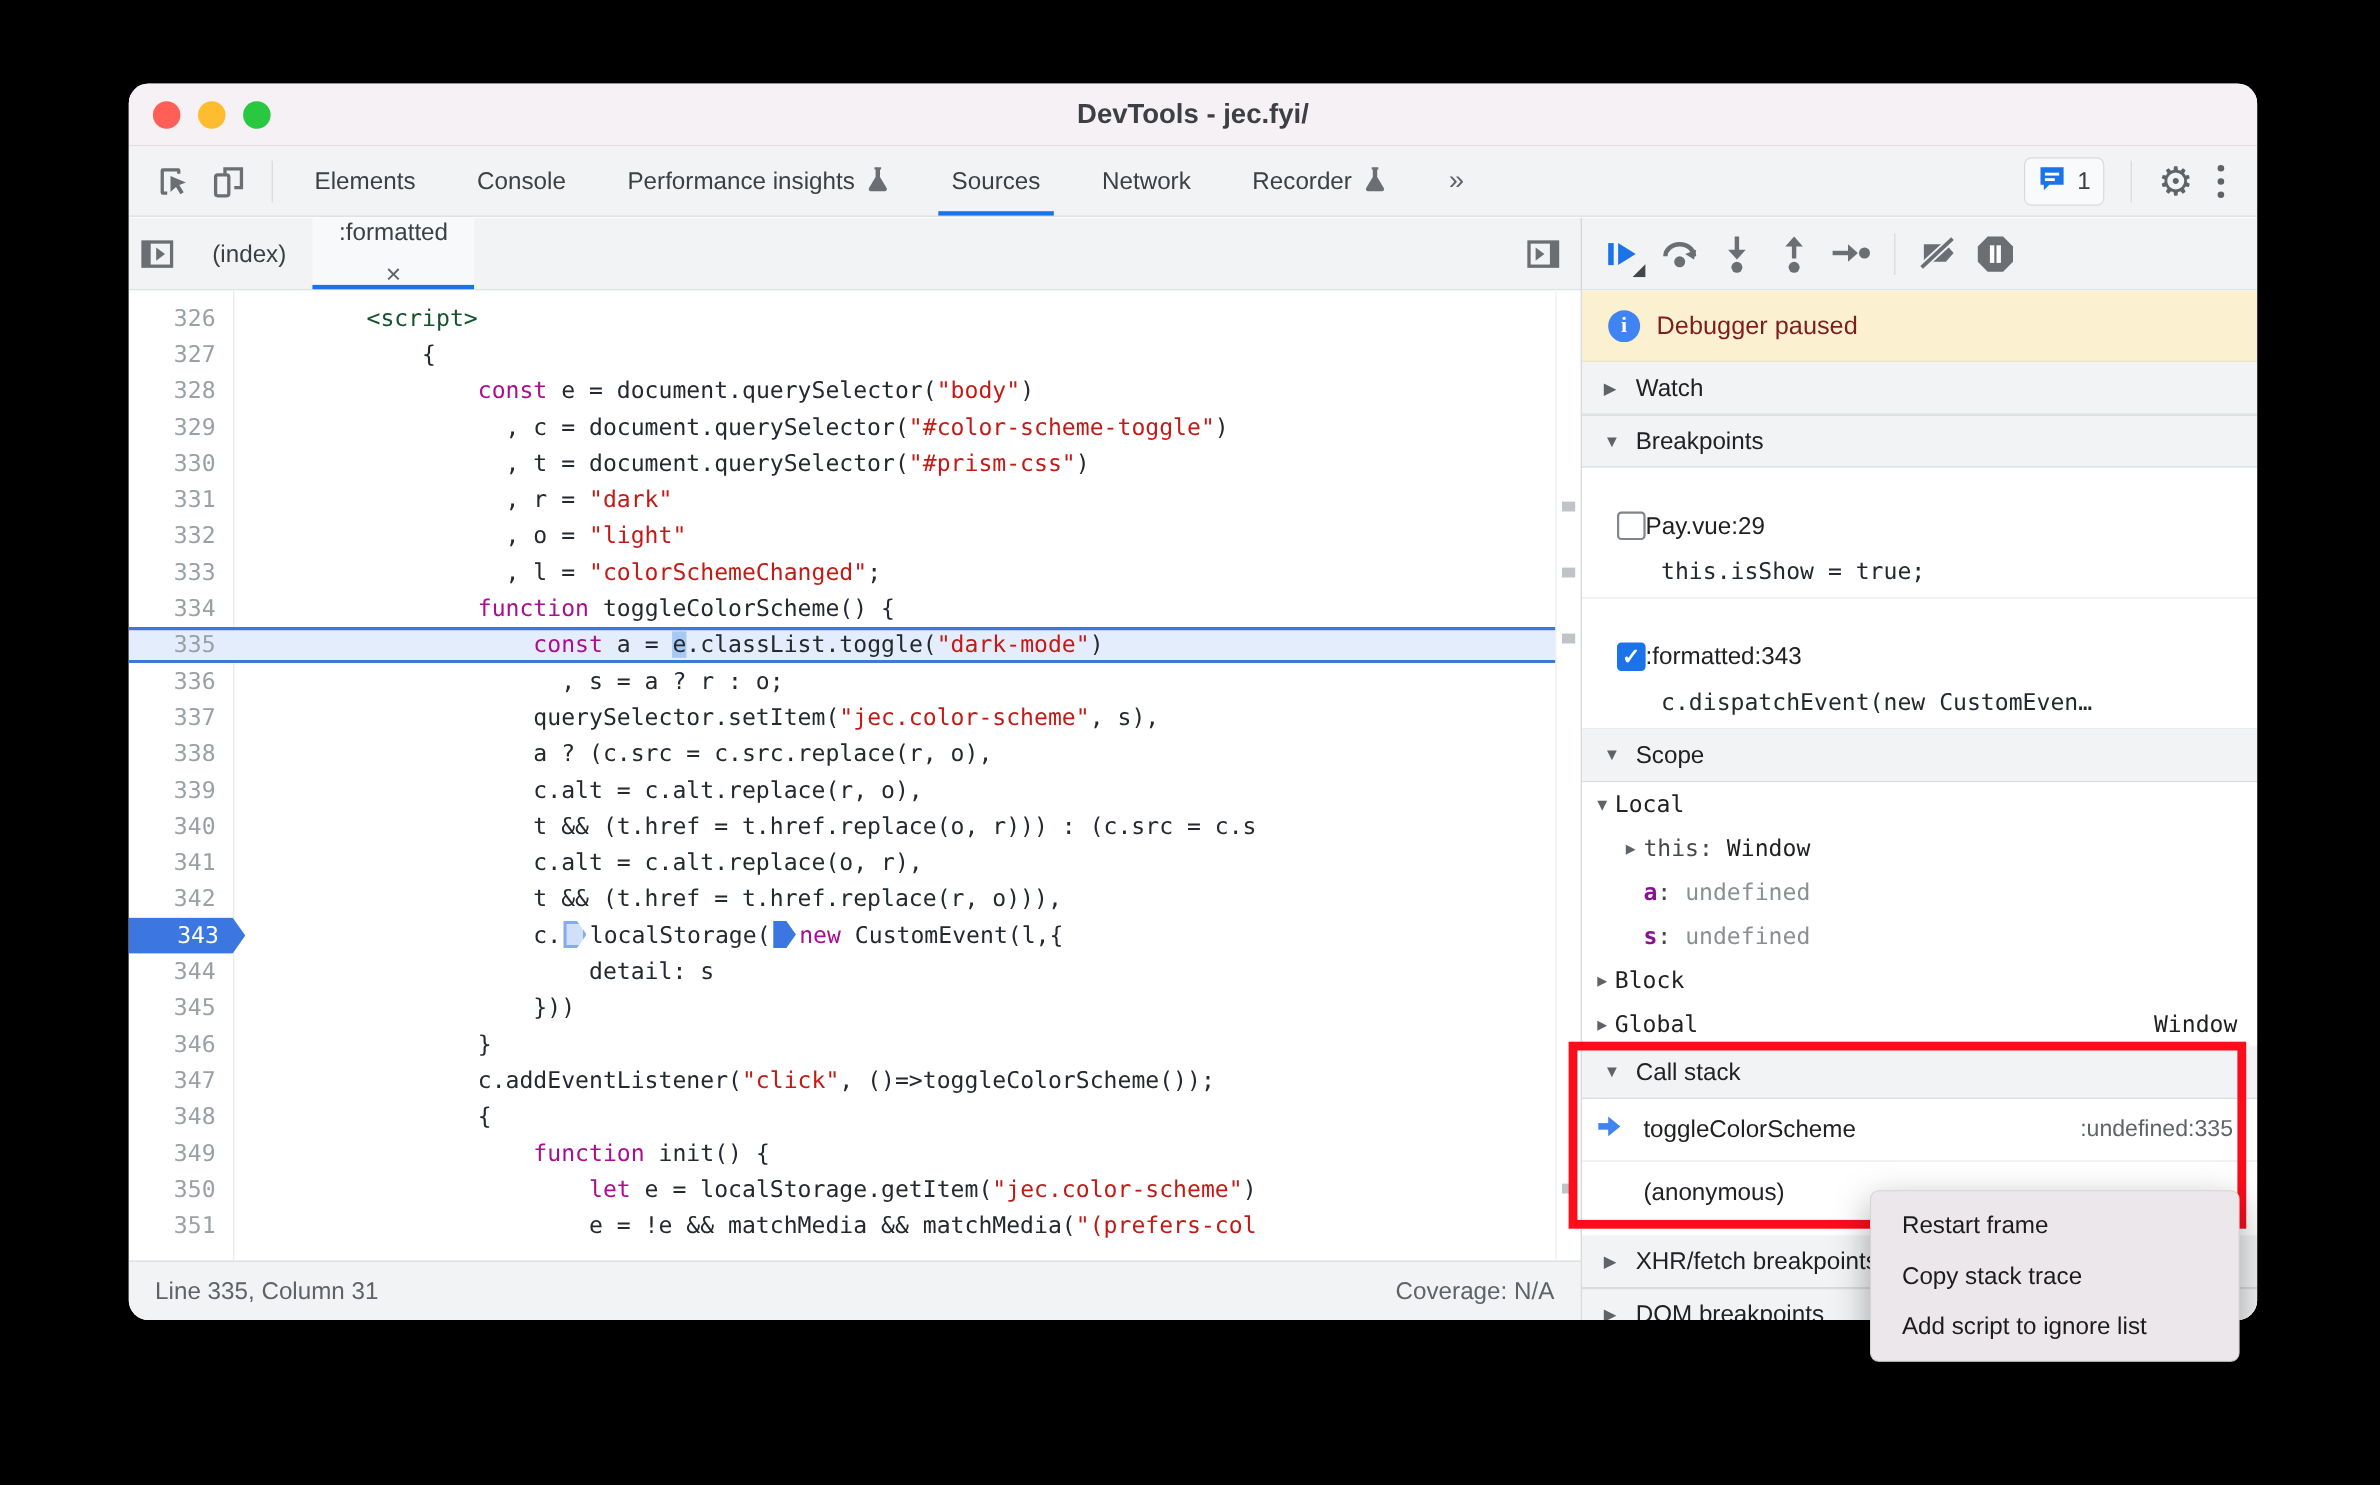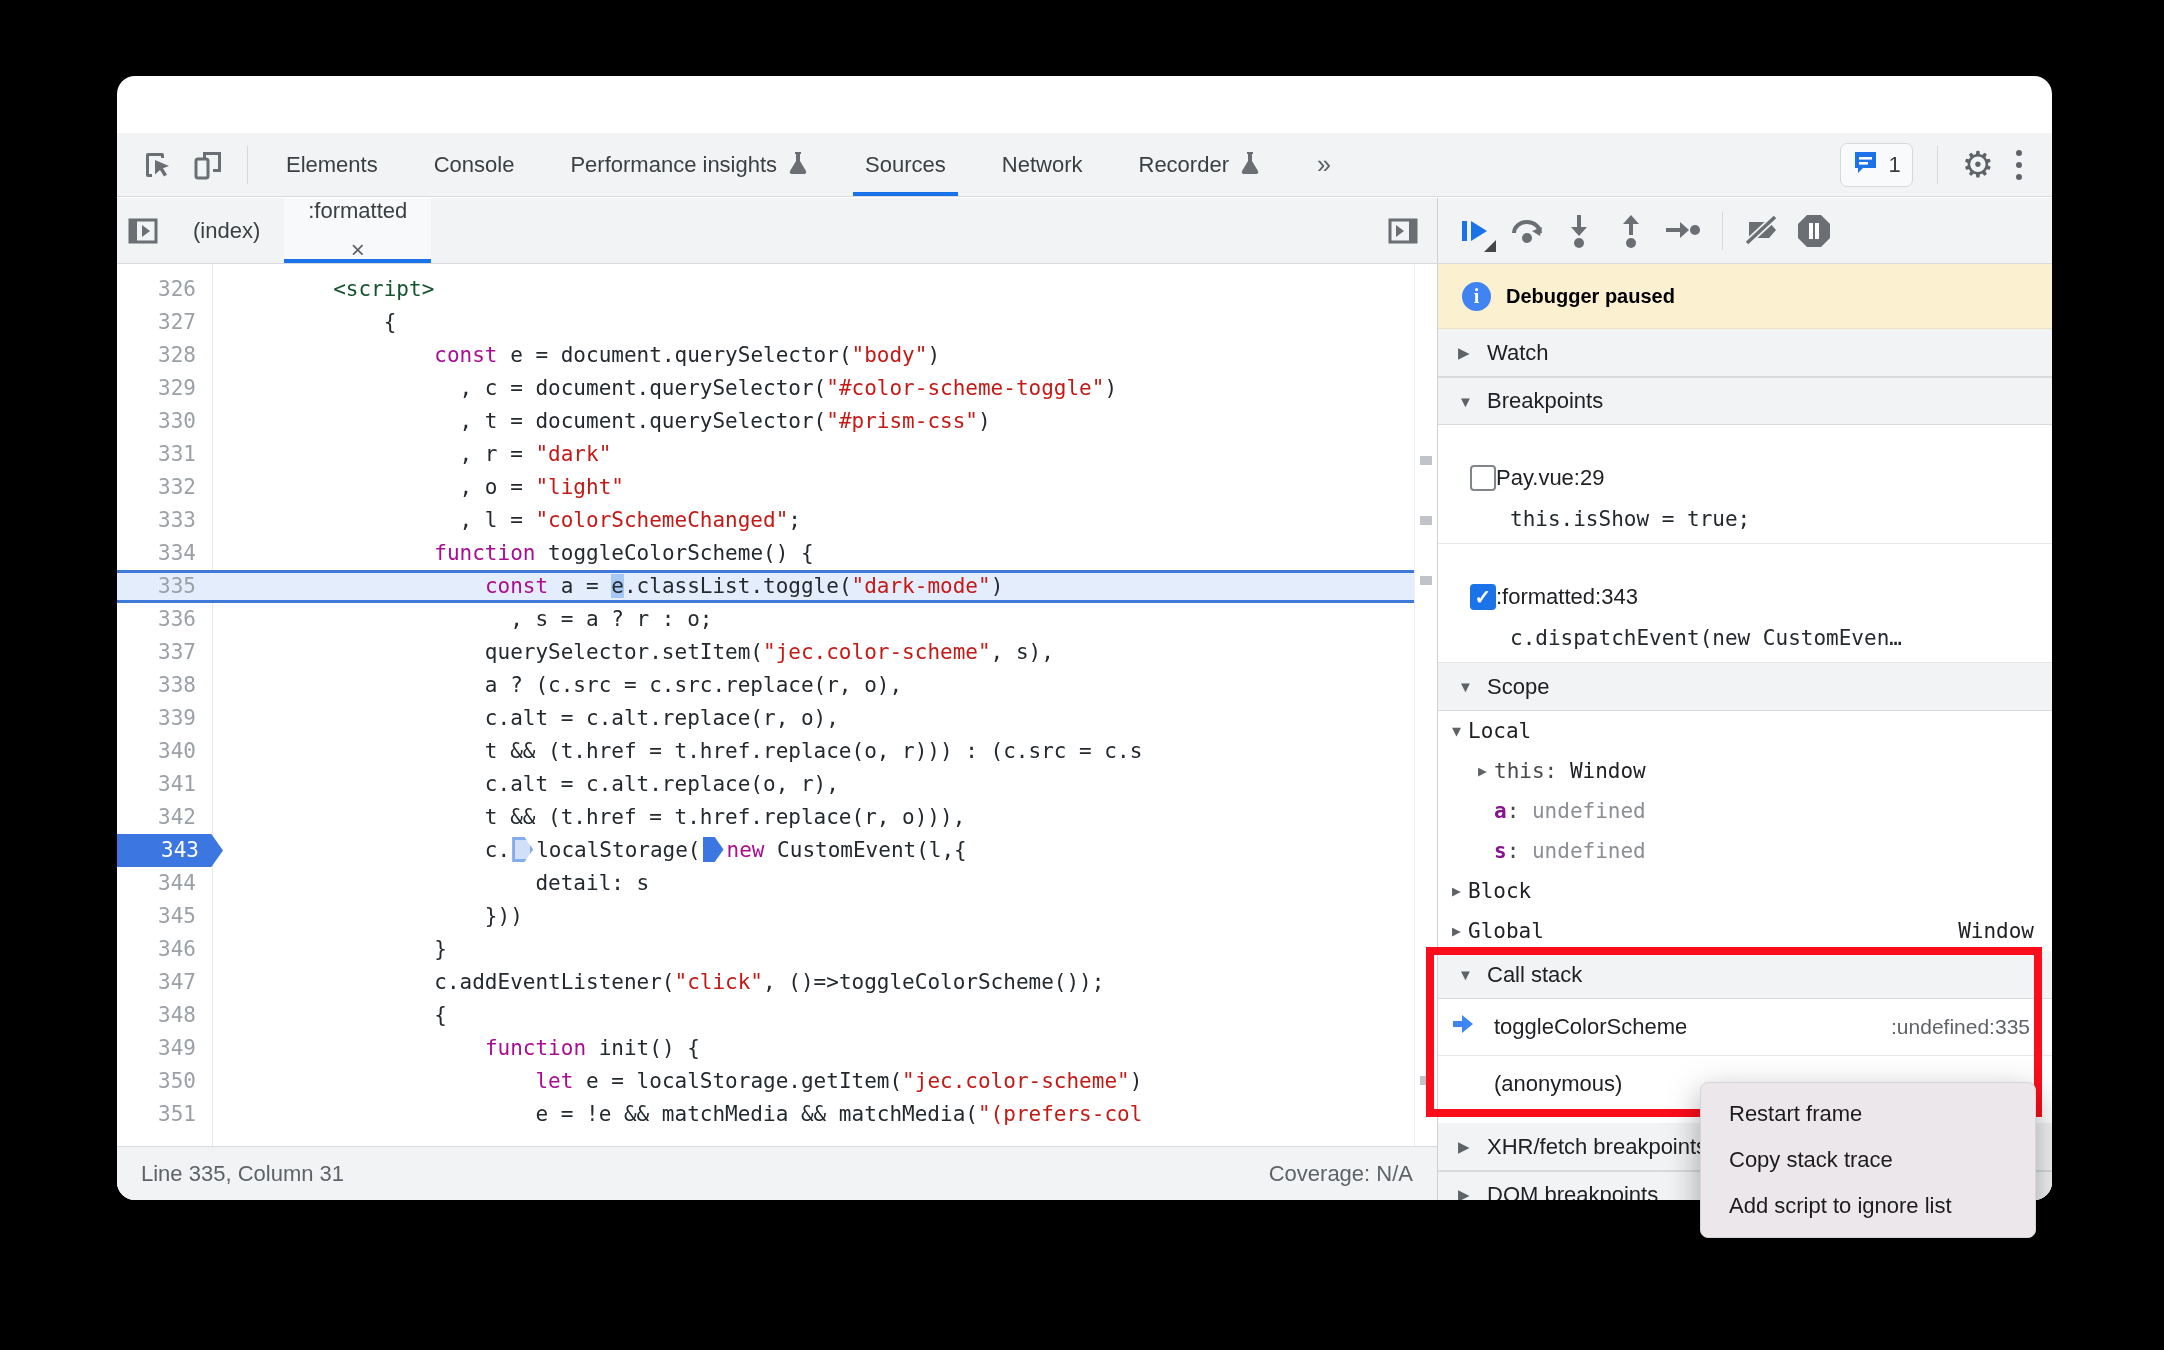--- a/index.html
+++ b/index.html
@@ -68,21 +68,21 @@
              border-top:1px solid #d7dbdd;display:flex;align-items:center;box-sizing:border-box;
              font-size:22px;color:#5f6368;padding:0 24px;text-align:center;}
   .sb-right{margin-left:auto;}
   
   .sidebar{position:absolute;left:1320px;top:188px;right:0;bottom:0;background:#fff;
            border-left:1px solid #cdd1d4;box-sizing:border-box;overflow:hidden;font-size:22px;color:#202124;}
   .banner{height:64px;background:#fbf1d1;display:flex;align-items:center;gap:15px;padding-left:24px;
           border-bottom:1px solid #ece2c0;}
   .info-ic{width:29px;height:29px;border-radius:50%;background:#3f84f2;color:#fff;display:flex;
            align-items:center;justify-content:center;font-size:20px;font-weight:bold;font-family:"Liberation Serif",serif;}
-  .banner-text{font-size:20px;font-weight:bold;color:#000000;}
+  .banner-text{font-size:23px;font-weight:normal;color:#7f1d1d;}
   .shead{height:48px;background:#f1f3f4;border-bottom:1px solid #d7dbdd;display:flex;align-items:center;
          gap:13px;padding-left:20px;box-sizing:border-box;}
   .shead + .shead{border-top:1px solid #d7dbdd;}
   .tri{font-size:15px;color:#5f6368;width:16px;display:inline-block;}
   .bp-item{padding:40px 0 6px 0;border-bottom:1px solid #e4e7e9;}
   .bp-row1{height:36px;display:flex;align-items:flex-start;padding-left:32px;}
   .bp-row2{height:36px;line-height:36px;padding-left:72px;font-family:"DejaVu Sans Mono",monospace;
            font-size:21px;color:#23292e;white-space:pre;}
   .cb{width:26px;height:26px;border-radius:4px;box-sizing:border-box;}
   .cb.off{border:2px solid #80868b;background:#fff;}
@@ -105,20 +105,28 @@
   .ctx-menu{position:absolute;left:1700px;top:1082px;width:334px;background:#ece7ea;border:1px solid #d8d3d6;
             border-radius:8px;box-shadow:0 12px 34px rgba(0,0,0,.35);padding:8px 0;}
   .ctx-item{height:46px;line-height:46px;padding-left:28px;font-size:22px;color:#1c1c1e;}
 </style>
 </head>
 <body>
 
 <div id="stage">
   <div class="window">
 
+    <div class="titlebar">
+      <div class="lights">
+        <div class="light" style="background:#ff5f57"></div>
+        <div class="light" style="background:#febc2e"></div>
+        <div class="light" style="background:#28c840"></div>
+      </div>
+      <div class="title">DevTools - jec.fyi/</div>
+    </div>
 
     <div class="toolbar">
       <div class="tbicon">
         <svg width="32" height="32" viewBox="0 0 32 32">
             <path d="M6 4 h14 a2 2 0 0 1 2 2 v3 h-3 v-2 H7 v18 h3 v3 H6 a2 2 0 0 1-2-2 V6 a2 2 0 0 1 2-2z" fill="#6b6f73"></path>
             <path d="M13 11 l14 6 -6 2.2 4 6.5 -3 1.8 -4-6.6 -5 4.6z" fill="#6b6f73"></path>
           </svg>
       </div>
       <div class="tbicon">
         <svg width="34" height="34" viewBox="0 0 34 34">

